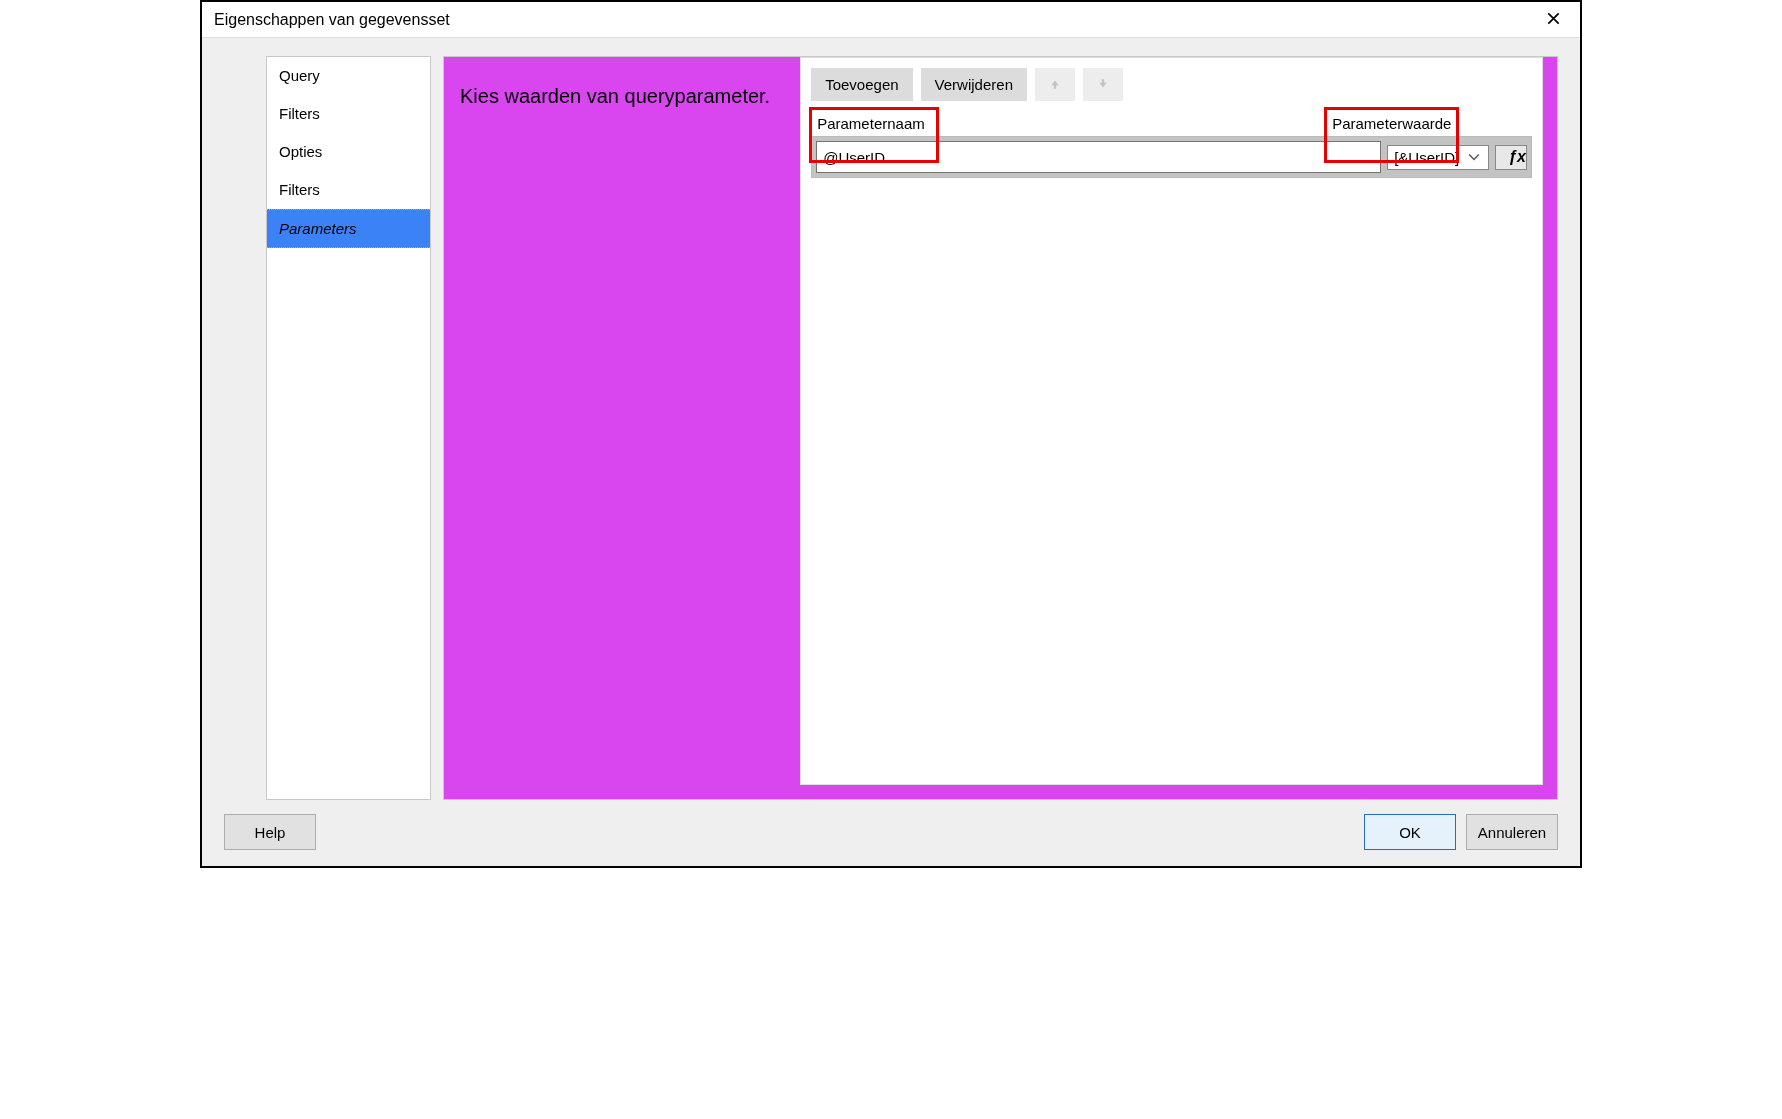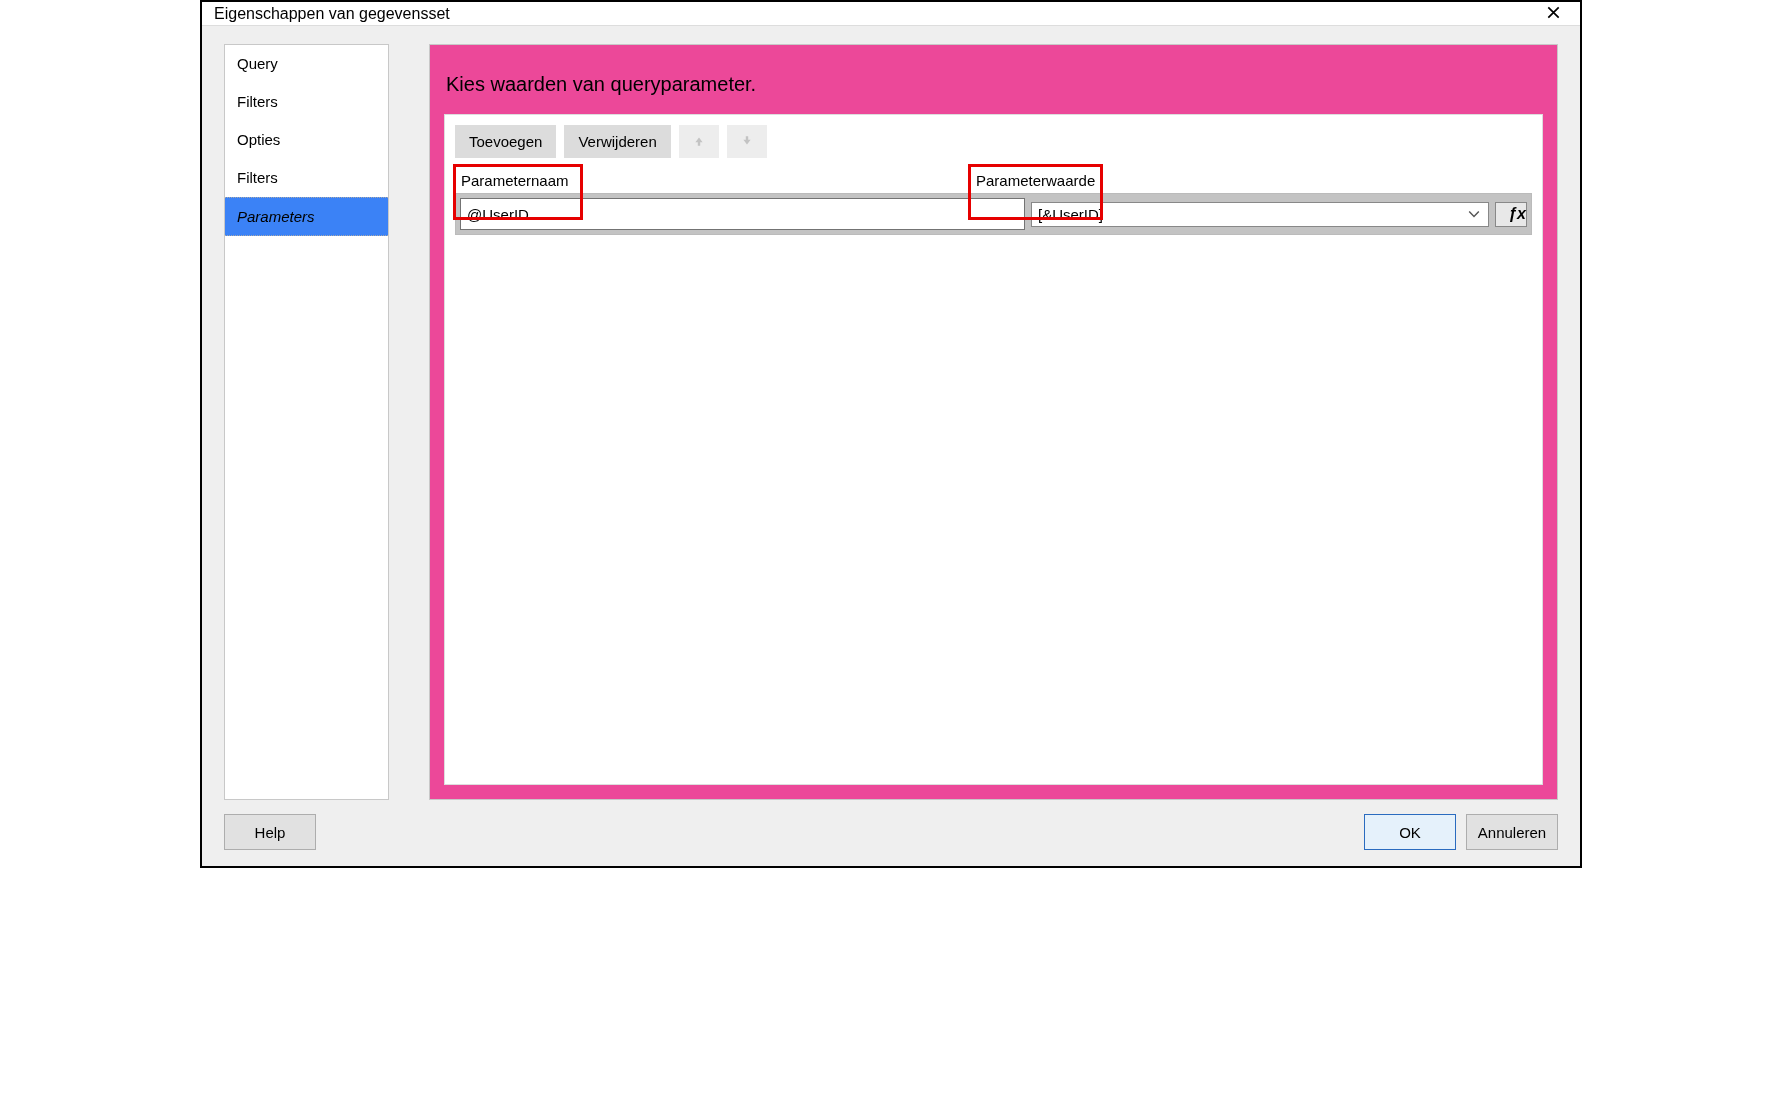--- a/index.html
+++ b/index.html
@@ -2,46 +2,46 @@
 <html><head>
 <meta charset="utf-8">
 <style>
   * { box-sizing: border-box; font-family: "Segoe UI", Tahoma, sans-serif; }
   body { margin: 0; background: #fff; }
   .window {
     width: 1382px; height: 868px; border: 2px solid #000; margin: 0 auto;
     display: flex; flex-direction: column; background: #fff;
   }
   .titlebar {
-    height: 24px; display: flex; align-items: center; justify-content: space-between;
+    height: 36px; display: flex; align-items: center; justify-content: space-between;
     padding: 0 12px; border-bottom: 1px solid #ddd; background: #fff;
   }
   .titlebar .title { font-size: 16px; color: #000; }
   .titlebar .close { font-size: 16px; cursor: pointer; padding: 4px 8px; }
   .client {
     flex: 1; background: #efefef; padding: 18px 22px 16px 22px;
     display: flex; flex-direction: column; gap: 0;
   }
   .upper {
     flex: 1; display: flex; gap: 12px; min-height: 0;
   }
   .sidebar {
     width: 165px; border: 1px solid #c8c8c8; background: #fff;
-    display: flex; flex-direction: column;
+    display: flex; flex-direction: column; margin-left: 42px;
   }
   .sidebar-item {
     padding: 10px 12px; font-size: 15px; cursor: pointer;
     border-bottom: 1px dotted transparent;
   }
   .sidebar-item.selected {
     background: #3b82f6; border-top: 1px dotted #aaa; border-bottom: 1px dotted #aaa; font-style: italic;
   }
   .main {
-    flex: 1; border: 1px solid #c8c8c8; background: #ec4899;
-    display: flex; flex-direction: column; padding: 0; margin-left: 28px;
+    flex: 1; border: 1px solid #c8c8c8; background: #d946ef;
+    display: flex; flex-direction: row; padding: 0;
   }
   .main-title {
     font-size: 20px; padding: 28px 16px 18px 16px; color: #000;
   }
   .panel {
     background: #fff; margin: 0 14px 14px 14px; flex: 1;
     border: 1px solid #ddd; padding: 10px 10px; display:flex; flex-direction:column;
   }
   .toolbar { display: flex; gap: 8px; }
   .btn {

